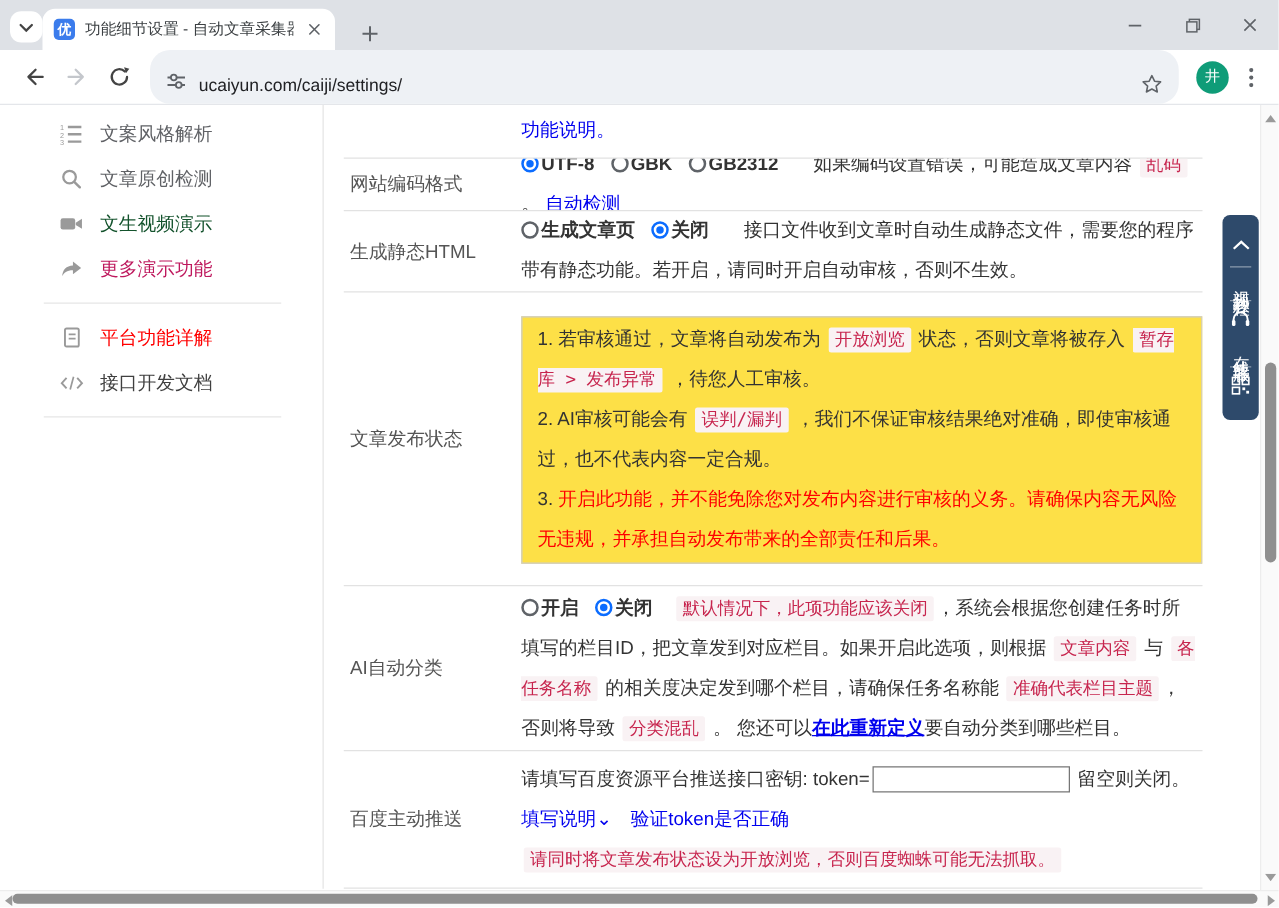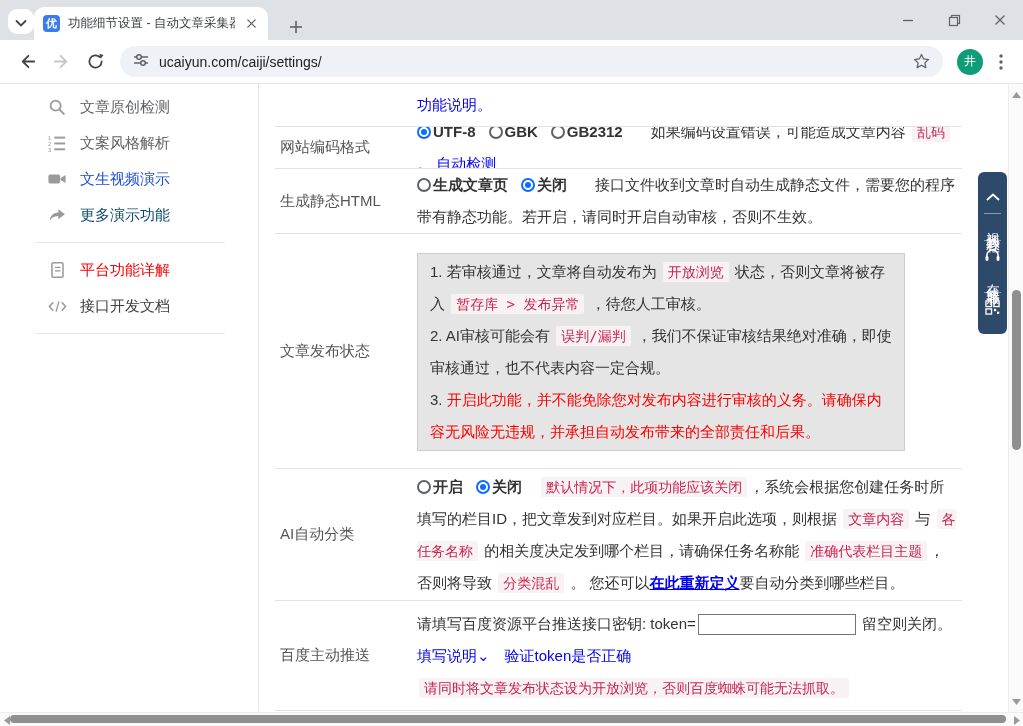--- a/index.html
+++ b/index.html
@@ -9,21 +9,21 @@
   .tabsearch{position:absolute;left:8px;top:9px;width:26px;height:25px;background:#fff;border-radius:9px;display:flex;align-items:center;justify-content:center;cursor:pointer;}
   .tab{position:absolute;left:34px;top:7px;width:234px;height:33px;background:#fff;border-radius:10px 10px 0 0;display:flex;align-items:center;padding:0 9px;box-sizing:border-box;gap:8px;}
   .favicon{width:17px;height:17px;background:var(--favicon-bg);border-radius:4px;color:#fff;font-size:11px;display:flex;align-items:center;justify-content:center;font-weight:bold;flex:0 0 17px;}
   .tabtitle{font-size:12.5px;color:#3c4043;white-space:nowrap;overflow:hidden;flex:1;}
   .tabclose{flex:0 0 16px;height:16px;display:flex;align-items:center;justify-content:center;cursor:pointer;border-radius:50%;}
   .newtab{position:absolute;left:282px;top:13px;width:28px;height:28px;display:flex;align-items:center;justify-content:center;cursor:pointer;}
   .winctl{position:absolute;right:0;top:0;height:40px;display:flex;}
   .winbtn{width:46px;height:40px;display:flex;align-items:center;justify-content:center;cursor:pointer;}
   .toolbar{height:44px;background:#fff;display:flex;align-items:center;padding:0 10px;box-sizing:border-box;border-bottom:1px solid #e4e6ea;}
   .navbtn{width:34px;height:34px;display:flex;align-items:center;justify-content:center;border-radius:50%;cursor:pointer;flex:0 0 34px;}
-  .omnibox{flex:1;height:31px;background:#eef1f5;border-radius:16px;display:flex;align-items:center;padding:0 6px 0 13px;gap:10px;margin:0 8px;}
+  .omnibox{flex:1;height:31px;background:#eef1f5;border-radius:16px;display:flex;align-items:center;padding:12px 6px 0 13px;gap:10px;margin:0 8px;}
   .urltext{font-size:14px;color:#202124;flex:1;}
   .omni-star{margin-left:auto;display:flex;align-items:center;cursor:pointer;padding:0 6px;}
   .avatar{width:26px;height:26px;border-radius:50%;background:var(--avatar-bg);color:#fff;font-size:12px;display:flex;align-items:center;justify-content:center;margin:0 6px;cursor:pointer;flex:0 0 26px;}
   .kebab{width:24px;height:34px;display:flex;align-items:center;justify-content:center;cursor:pointer;}
   
   .page{position:relative;height:642px;background:#fff;}
   .sidebar{position:absolute;left:0;top:0;width:258px;padding-top:5px;box-sizing:border-box;}
   .sb-item{height:36px;display:flex;align-items:center;padding-left:47px;gap:13px;font-size:15px;color:#606266;cursor:pointer;}
   .sb-icon{display:flex;align-items:center;width:20px;justify-content:center;}
   .sb-divider{border-top:1px solid #e6e6e6;margin:9px 33px 9px 35px;}
@@ -40,21 +40,21 @@
   .tline{line-height:32px;font-size:15px;color:#333;}
   .hl{color:var(--hl-color);background:var(--hl-bg);padding:2px 5px;border-radius:2px;font-family:"DejaVu Sans Mono","Liberation Mono",monospace;font-size:14px;margin:0 2px;}
   .redtxt{color:var(--warn-red);}
   .lnk{color:var(--link);cursor:pointer;}
   .lnk.u{text-decoration:underline;font-weight:bold;}
   .ropt{margin-right:13px;white-space:nowrap;cursor:pointer;}
   .radio{display:inline-block;width:14px;height:14px;border:2px solid #5f6368;border-radius:50%;box-sizing:border-box;position:relative;vertical-align:-2px;background:#fff;}
   .radio.on{border-color:var(--radio-blue);}
   .radio.on::after{content:"";position:absolute;inset:2px;background:var(--radio-blue);border-radius:50%;}
   .rlabel{margin-left:2px;font-weight:bold;}
-  .nbox{border:1px solid #ccc;padding:2px 12px;margin-top:2px;width:488px;box-sizing:border-box;background:#e5e5e5;}
+  .nbox{border:1px solid #ccc;padding:2px 12px;margin-top:2px;width:545px;box-sizing:border-box;background:#fde047;}
   .nbox p{margin:0;}
   .tok{width:158px;height:21px;border:1px solid #767676;background:#fff;vertical-align:middle;margin:0 2px;box-sizing:border-box;font-size:13px;padding:0 4px;}
   
   .floatbar{position:absolute;left:978px;top:88px;width:29px;background:var(--fbar-bg);border-radius:6px;display:flex;flex-direction:column;align-items:center;padding:9px 0 8px 0;box-sizing:border-box;}
   .fb-sec{display:flex;flex-direction:column;align-items:center;padding:7px 0;cursor:pointer;gap:6px;}
   .fb-div{width:17px;border-top:1px solid rgba(255,255,255,.45);}
   .vtext{writing-mode:vertical-rl;font-size:13.5px;letter-spacing:3px;color:#fff;}
   
   .vscroll{position:absolute;right:0;top:0;width:15px;height:628px;background:#fafafa;border-left:1px solid #ededed;box-sizing:border-box;}
   .vthumb{position:absolute;left:3px;width:9px;top:206px;height:160px;border-radius:5px;background:#8f8f8f;cursor:pointer;}
@@ -144,55 +144,55 @@
         <circle cx="2" cy="14" r="1.7" fill="#5f6368"></circle>
       </svg>
     </div>
 </div>
 
 <div class="page">
   <div class="sidebar">
       <div class="sb-item">
         <span class="sb-icon">
           <svg width="18" height="18" viewBox="0 0 20 20">
-            <circle cx="8.5" cy="8.5" r="5.6" fill="none" stroke="#9a9a9a" stroke-width="2"></circle>
-            <line x1="12.9" y1="12.9" x2="17.6" y2="17.6" stroke="#9a9a9a" stroke-width="2.2" stroke-linecap="round"></line>
-          </svg>
-        </span>
-        <span class="sb-label" style="color: rgb(96, 98, 102);">文章原创检测</span>
-      </div>
-      <div class="sb-item">
-        <span class="sb-icon">
-          <svg width="18" height="18" viewBox="0 0 20 20">
             <text x="0" y="6.5" font-size="6.5" fill="#9a9a9a">1</text>
             <text x="0" y="13.5" font-size="6.5" fill="#9a9a9a">2</text>
             <text x="0" y="20" font-size="6.5" fill="#9a9a9a">3</text>
             <line x1="7" y1="4" x2="19" y2="4" stroke="#9a9a9a" stroke-width="2.2"></line>
             <line x1="7" y1="10.5" x2="19" y2="10.5" stroke="#9a9a9a" stroke-width="2.2"></line>
             <line x1="7" y1="17" x2="19" y2="17" stroke="#9a9a9a" stroke-width="2.2"></line>
           </svg>
         </span>
         <span class="sb-label" style="color: rgb(96, 98, 102);">文案风格解析</span>
       </div>
       <div class="sb-item">
         <span class="sb-icon">
           <svg width="18" height="18" viewBox="0 0 20 20">
+            <circle cx="8.5" cy="8.5" r="5.6" fill="none" stroke="#9a9a9a" stroke-width="2"></circle>
+            <line x1="12.9" y1="12.9" x2="17.6" y2="17.6" stroke="#9a9a9a" stroke-width="2.2" stroke-linecap="round"></line>
+          </svg>
+        </span>
+        <span class="sb-label" style="color: rgb(96, 98, 102);">文章原创检测</span>
+      </div>
+      <div class="sb-item">
+        <span class="sb-icon">
+          <svg width="18" height="18" viewBox="0 0 20 20">
             <rect x="0.5" y="5" width="13" height="10" rx="2" fill="#9a9a9a"></rect>
             <path d="M14 9 L19.5 5.5 V14.5 L14 11 Z" fill="#9a9a9a"></path>
           </svg>
         </span>
-        <span class="sb-label" style="color: #1d4ed8;">文生视频演示</span>
+        <span class="sb-label" style="color: #14532d;">文生视频演示</span>
       </div>
       <div class="sb-item">
         <span class="sb-icon">
           <svg width="18" height="18" viewBox="0 0 20 20">
             <path d="M11.5 3.5 L18.8 9.3 L11.5 14.8 V11.4 C6 11.4 3.6 13.6 2 16.6 C2.2 11 5.6 7.3 11.5 7.1 Z" fill="#9a9a9a"></path>
           </svg>
         </span>
-        <span class="sb-label" style="color: #0c4a6e;">更多演示功能</span>
+        <span class="sb-label" style="color: #be185d;">更多演示功能</span>
       </div>
       <div class="sb-divider"></div>
       <div class="sb-item">
         <span class="sb-icon">
           <svg width="17" height="18" viewBox="0 0 20 20">
             <rect x="3.5" y="1.5" width="13" height="17" rx="1.5" fill="none" stroke="#9a9a9a" stroke-width="1.8"></rect>
             <line x1="7" y1="7" x2="13.5" y2="7" stroke="#9a9a9a" stroke-width="1.6"></line>
             <line x1="7" y1="11" x2="13.5" y2="11" stroke="#9a9a9a" stroke-width="1.6"></line>
           </svg>
         </span>

